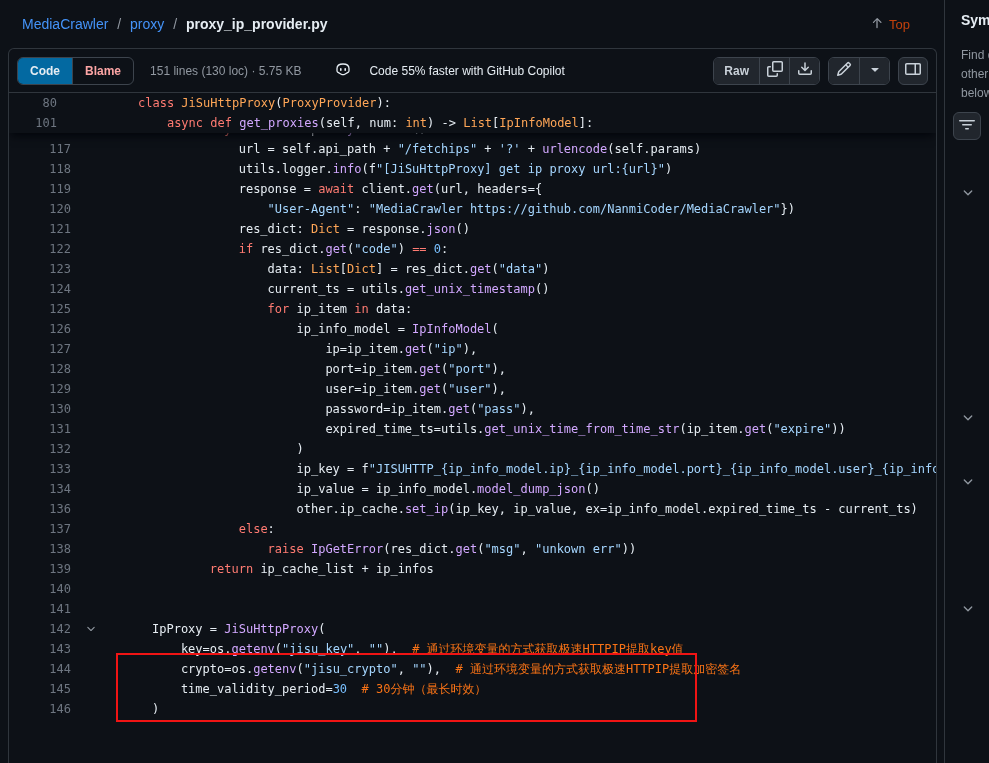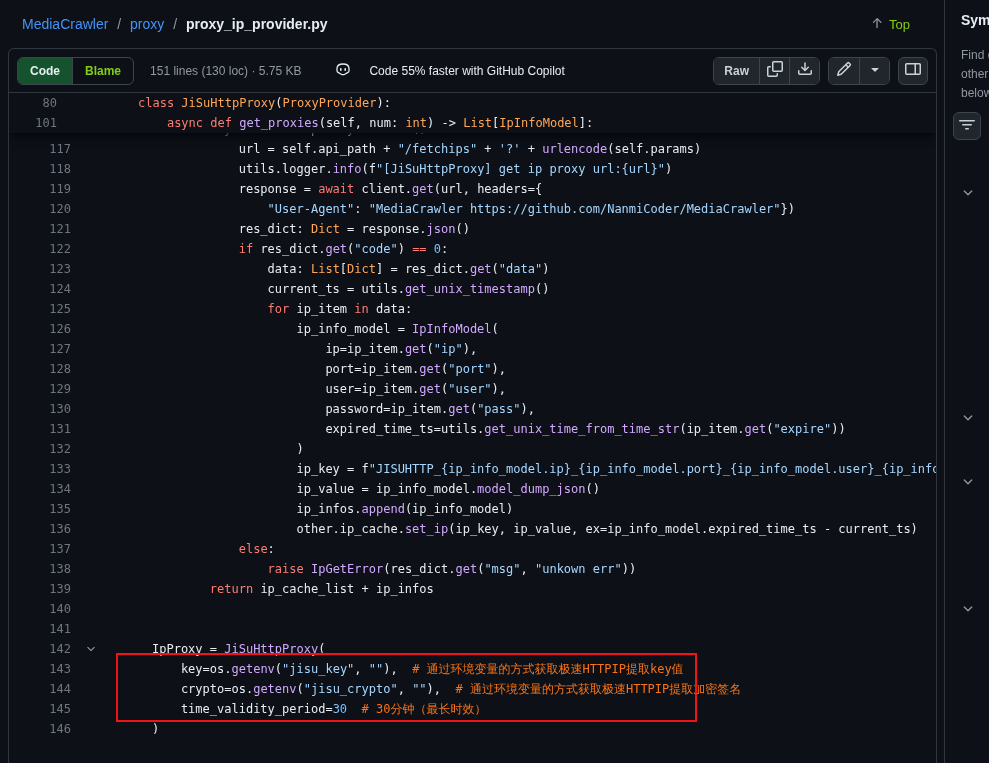--- a/index.html
+++ b/index.html
@@ -8,35 +8,35 @@
   .page { position:relative; width:989px; height:763px; background:#0d1117; color:#e6edf3; }
 
   
   .hdr { position:absolute; top:0; left:0; width:944px; height:48px;
          display:flex; align-items:center; justify-content:space-between;
          padding:0 34px 0 22px; }
   .crumb { font-size:14px; white-space:nowrap; }
   .crumb a { color:#4493f8; text-decoration:none; cursor:pointer; }
   .crumb .sep { color:#9198a1; margin:0 5px; }
   .crumb .file { color:#e6edf3; font-weight:600; }
-  .top-link { display:flex; align-items:center; gap:5px; color:#84cc16; font-size:13px; cursor:pointer; }
+  .top-link { display:flex; align-items:center; gap:5px; color:#c2410c; font-size:13px; cursor:pointer; }
   .top-link svg { fill:#9198a1; }
 
   
   .main-box { position:absolute; top:48px; left:8px; width:929px; height:715px;
               border:1px solid #30363d; border-bottom:none; border-radius:6px 6px 0 0;
               background:#0d1117; overflow:hidden; }
 
   
   .toolbar { height:44px; border-bottom:1px solid #30363d; display:flex; align-items:center;
              padding:0 8px; gap:8px; }
   .seg-control { display:flex; border:1px solid #3d444d; border-radius:6px; overflow:hidden; height:28px; }
   .seg { display:flex; align-items:center; padding:0 12px; font-size:12px; font-weight:600;
-         color:#84cc16; background:transparent; border:none; cursor:pointer; font-family:inherit; }
-  .seg.active { background:#14532d; color:#e6edf3; border-right:1px solid #3d444d; }
+         color:#fca5a5; background:transparent; border:none; cursor:pointer; font-family:inherit; }
+  .seg.active { background:#0369a1; color:#e6edf3; border-right:1px solid #3d444d; }
   .meta { font-size:12px; color:#9198a1; margin-left:8px; white-space:nowrap; }
   .copilot { display:flex; align-items:center; gap:18px; font-size:12px; color:#e6edf3;
              margin-left:26px; cursor:pointer; white-space:nowrap; }
   .spacer { flex:1; }
   .btn-group { display:flex; border-radius:6px; overflow:hidden; border:1px solid #3d444d; height:28px; }
   .btn { display:flex; align-items:center; justify-content:center; background:#21262d; border:none;
          color:#c9d1d9; font-size:12px; font-weight:700; padding:0 10px; cursor:pointer; height:100%;
          font-family:inherit; }
   .btn-group .btn + .btn { border-left:1px solid #3d444d; }
   .btn.icon { width:30px; padding:0; }
@@ -163,21 +163,20 @@
           <div class="code-row"><div class="ln">125</div><div class="lc"><span class="tok-p">                </span><span class="tok-k">for</span><span class="tok-p"> ip_item </span><span class="tok-k">in</span><span class="tok-p"> data:</span></div></div>
           <div class="code-row"><div class="ln">126</div><div class="lc"><span class="tok-p">                    ip_info_model = </span><span class="tok-f">IpInfoModel</span><span class="tok-p">(</span></div></div>
           <div class="code-row"><div class="ln">127</div><div class="lc"><span class="tok-p">                        ip=ip_item.</span><span class="tok-f">get</span><span class="tok-p">(</span><span class="tok-s">"ip"</span><span class="tok-p">),</span></div></div>
           <div class="code-row"><div class="ln">128</div><div class="lc"><span class="tok-p">                        port=ip_item.</span><span class="tok-f">get</span><span class="tok-p">(</span><span class="tok-s">"port"</span><span class="tok-p">),</span></div></div>
           <div class="code-row"><div class="ln">129</div><div class="lc"><span class="tok-p">                        user=ip_item.</span><span class="tok-f">get</span><span class="tok-p">(</span><span class="tok-s">"user"</span><span class="tok-p">),</span></div></div>
           <div class="code-row"><div class="ln">130</div><div class="lc"><span class="tok-p">                        password=ip_item.</span><span class="tok-f">get</span><span class="tok-p">(</span><span class="tok-s">"pass"</span><span class="tok-p">),</span></div></div>
           <div class="code-row"><div class="ln">131</div><div class="lc"><span class="tok-p">                        expired_time_ts=utils.</span><span class="tok-f">get_unix_time_from_time_str</span><span class="tok-p">(ip_item.</span><span class="tok-f">get</span><span class="tok-p">(</span><span class="tok-s">"expire"</span><span class="tok-p">))</span></div></div>
           <div class="code-row"><div class="ln">132</div><div class="lc"><span class="tok-p">                    )</span></div></div>
           <div class="code-row"><div class="ln">133</div><div class="lc"><span class="tok-p">                    ip_key = f</span><span class="tok-s">"JISUHTTP_{ip_info_model.ip}_{ip_info_model.port}_{ip_info_model.user}_{ip_info_model.password}"</span></div></div>
           <div class="code-row"><div class="ln">134</div><div class="lc"><span class="tok-p">                    ip_value = ip_info_model.</span><span class="tok-f">model_dump_json</span><span class="tok-p">()</span></div></div>
-          <div class="code-row"><div class="ln">135</div><div class="lc"><span class="tok-p">                    ip_infos.</span><span class="tok-f">append</span><span class="tok-p">(ip_info_model)</span></div></div>
           <div class="code-row"><div class="ln">136</div><div class="lc"><span class="tok-p">                    other.ip_cache.</span><span class="tok-f">set_ip</span><span class="tok-p">(ip_key, ip_value, ex=ip_info_model.expired_time_ts - current_ts)</span></div></div>
           <div class="code-row"><div class="ln">137</div><div class="lc"><span class="tok-p">            </span><span class="tok-k">else</span><span class="tok-p">:</span></div></div>
           <div class="code-row"><div class="ln">138</div><div class="lc"><span class="tok-p">                </span><span class="tok-k">raise</span><span class="tok-p"> </span><span class="tok-f">IpGetError</span><span class="tok-p">(res_dict.</span><span class="tok-f">get</span><span class="tok-p">(</span><span class="tok-s">"msg"</span><span class="tok-p">, </span><span class="tok-s">"unkown err"</span><span class="tok-p">))</span></div></div>
           <div class="code-row"><div class="ln">139</div><div class="lc"><span class="tok-p">        </span><span class="tok-k">return</span><span class="tok-p"> ip_cache_list + ip_infos</span></div></div>
           <div class="code-row"><div class="ln">140</div><div class="lc"></div></div>
           <div class="code-row"><div class="ln">141</div><div class="lc"></div></div>
           <div class="code-row"><div class="ln">142</div><span class="expander"><svg viewBox="0 0 16 16">
                 <path d="M12.78 5.22a.749.749 0 0 1 0 1.06l-4.25 4.25a.749.749 0 0 1-1.06 0L3.22 6.28a.749.749 0 1 1 1.06-1.06L8 8.939l3.72-3.719a.749.749 0 0 1 1.06 0Z"></path>
               </svg></span><div class="lc"><span class="tok-p">IpProxy = </span><span class="tok-f">JiSuHttpProxy</span><span class="tok-p">(</span></div></div>
           <div class="code-row"><div class="ln">143</div><div class="lc"><span class="tok-p">    key=os.</span><span class="tok-f">getenv</span><span class="tok-p">(</span><span class="tok-s">"jisu_key"</span><span class="tok-p">, </span><span class="tok-s">""</span><span class="tok-p">),  </span><span class="tok-c"># 通过环境变量的方式获取极速HTTPIP提取key值</span></div></div>

